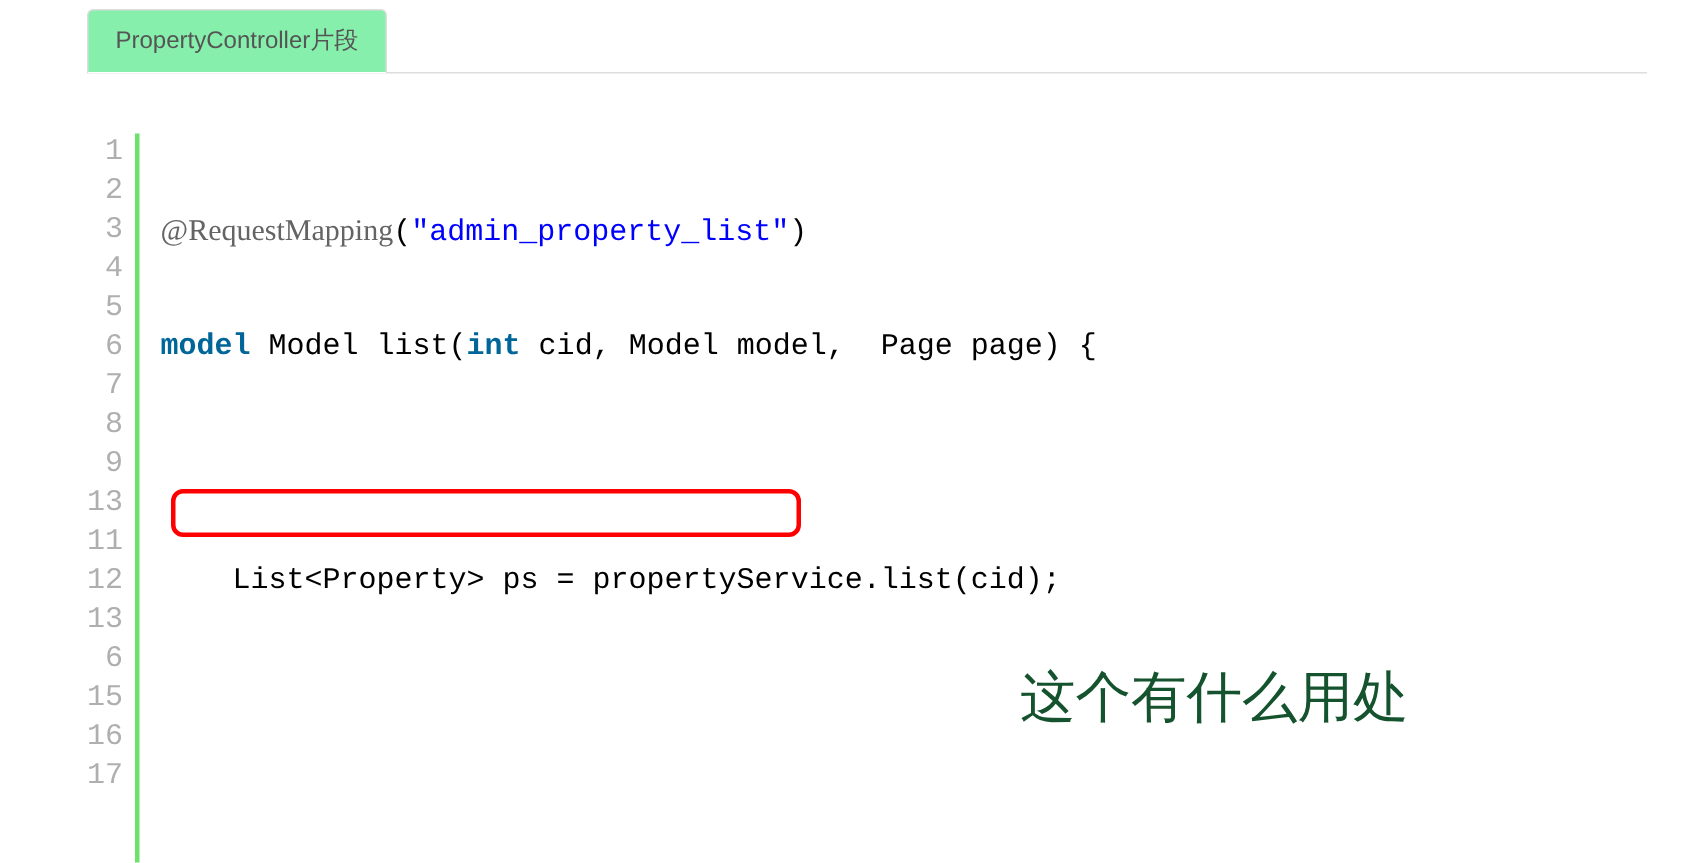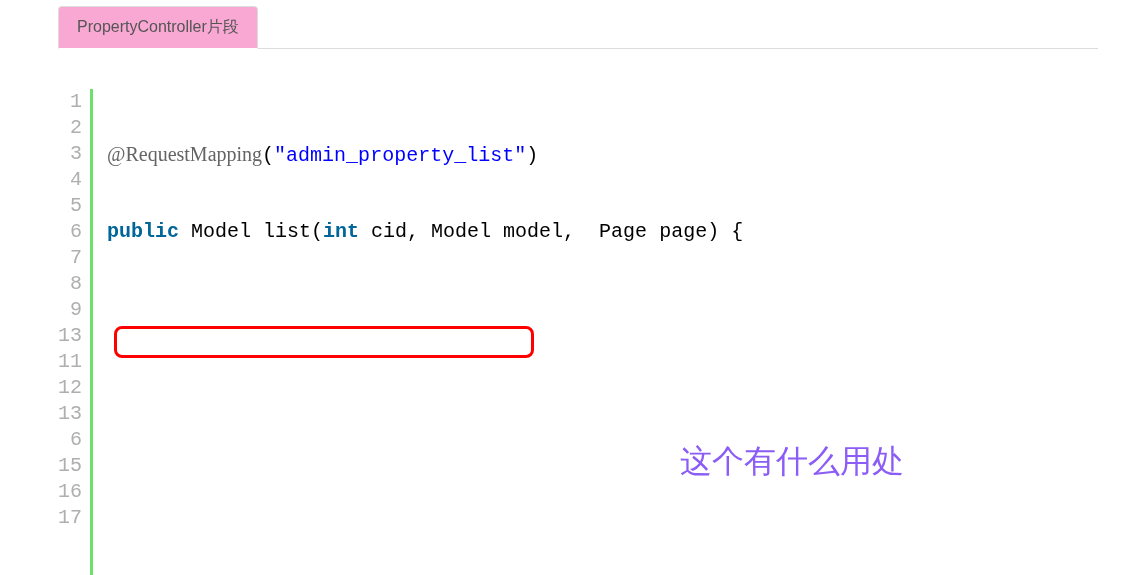--- a/index.html
+++ b/index.html
@@ -23,21 +23,21 @@
     }
     .tab {
       padding: 10px 18px;
       font-size: 16px;
       cursor: pointer;
       position: relative;
       color: #777;
     }
     .tab.active {
       color: #555;
-      background: #f9a8d4;
+      background: #86efac;
       border: 1px solid #ddd;
       border-bottom: 1px solid #fff;
       border-top-left-radius: 4px;
       border-top-right-radius: 4px;
       margin-bottom: -1px;
     }
     .tab.inactive {
       color: #337ab7;
     }
     .code-container {
@@ -72,22 +72,22 @@
     .string { color: #0000ff; }
     .plain { color: #000; }
     .highlight-box {
       position: absolute;
       border: 3px solid #ff0000;
       border-radius: 8px;
       pointer-events: none;
     }
     .annotation-text {
       position: absolute;
-      color: #8b5cf6;
-      font-size: 32px;
+      color: #14532d;
+      font-size: 37px;
       font-family: "Microsoft YaHei", sans-serif;
       font-weight: 500;
     }
   </style>
 </head>
 <body>
 
 <div class="tabs-container">
   <div class="tab active">PropertyController片段</div>
 </div>
@@ -107,22 +107,23 @@
     <div>11</div>
     <div>12</div>
     <div>13</div>
     <div>6</div>
     <div>15</div>
     <div>16</div>
     <div>17</div>
   </div>
   <div class="code">
     <div class="line"><span class="annotation">@RequestMapping</span><span class="plain">(</span><span class="string">"admin_property_list"</span><span class="plain">)</span></div>
-    <div class="line"><span class="keyword">public</span><span class="plain"> Model list(</span><span class="keyword">int</span><span class="plain"> cid, Model model,  Page page) {</span></div>
+    <div class="line"><span class="keyword">model</span><span class="plain"> Model list(</span><span class="keyword">int</span><span class="plain"> cid, Model model,  Page page) {</span></div>
     <div class="line"><span class="plain"></span></div>
+    <div class="line"><span class="plain">    List&lt;Property&gt; ps = propertyService.list(cid);</span></div>
     
     
     
     
     
     
     
     
     
     

